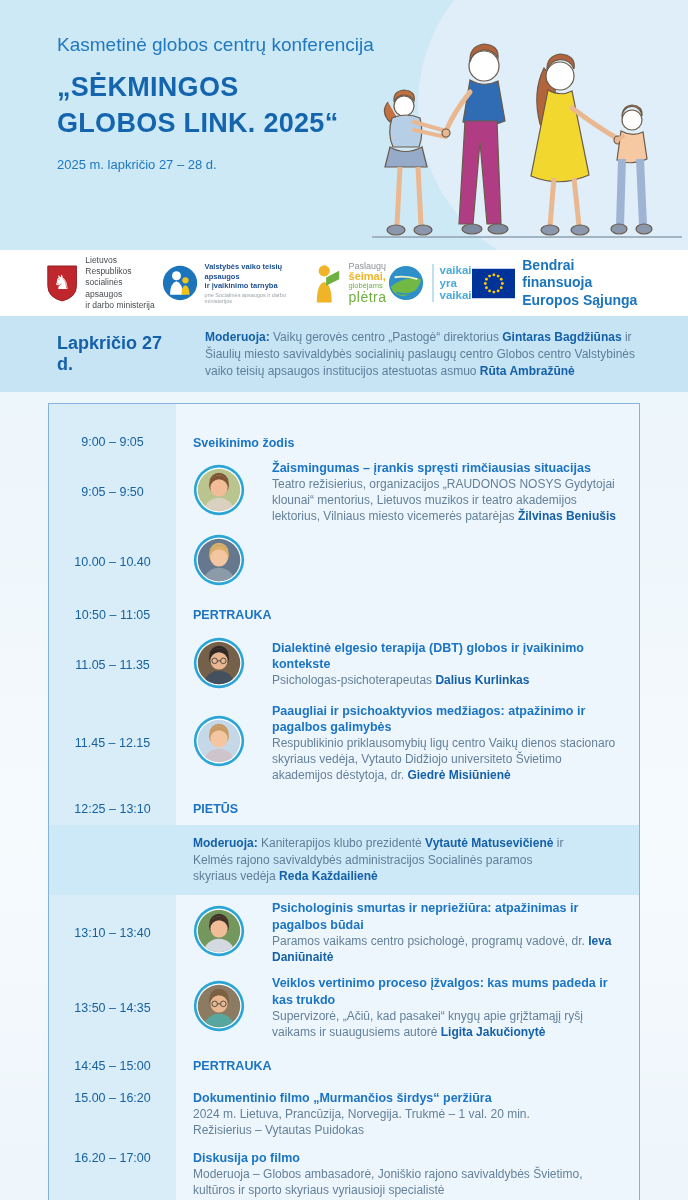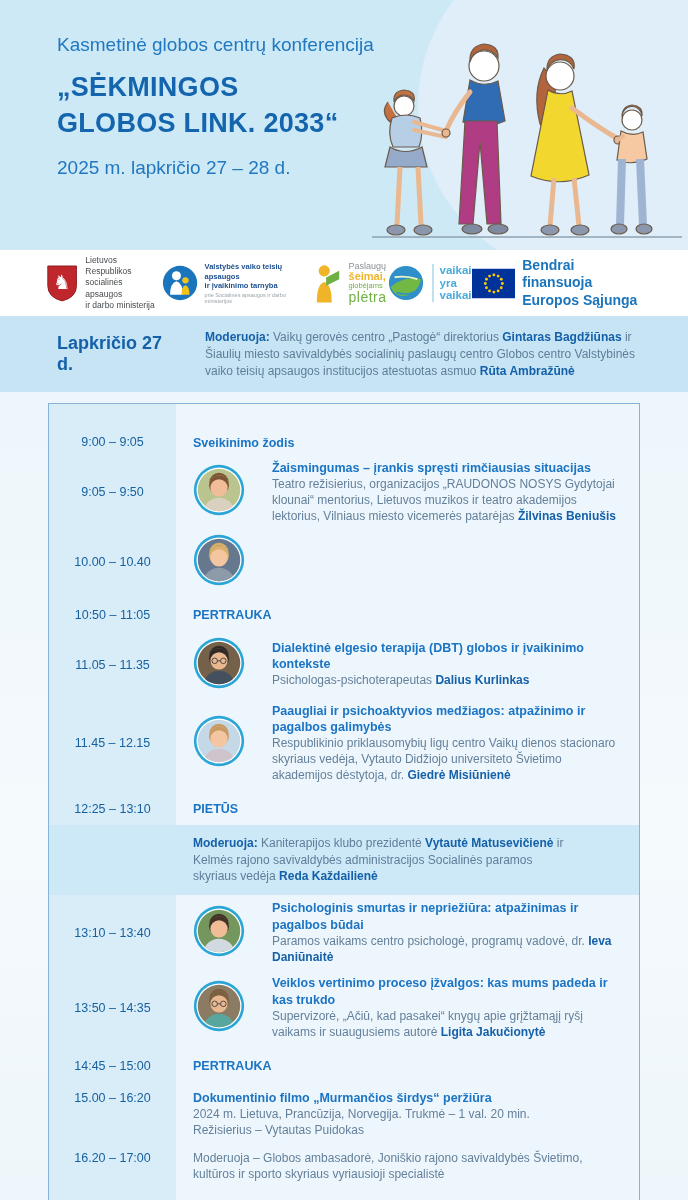--- a/index.html
+++ b/index.html
@@ -5,21 +5,21 @@
   html,body{margin:0;padding:0;}
   body{font-family:"Liberation Sans","DejaVu Sans",sans-serif;background:#e9f3f9;}
   .poster{width:688px;height:1200px;margin:0 auto;background:#f1f8fc;position:relative;overflow:hidden;display:flex;flex-direction:column;}
 
   
   .header{height:250px;background:#cde9f6;position:relative;overflow:hidden;flex:none;}
   .header-bubble{position:absolute;right:-90px;top:-70px;width:360px;height:350px;border-radius:50%;background:#dfeef8;}
   .header-text{position:absolute;left:57px;top:34px;z-index:2;}
   .kicker{font-size:19px;color:#2178bf;margin:0 0 14px 0;}
   .title{font-size:27px;font-weight:bold;color:#1565ae;line-height:1.32;margin:0;letter-spacing:.3px;}
-  .date{font-size:19px;color:#2178bf;margin:16px 0 0 0;}
+  .date{font-size:13px;color:#2178bf;margin:16px 0 0 0;}
   .family{position:absolute;right:2px;bottom:0;z-index:1;}
 
   
   .logos{height:66px;background:#ffffff;display:flex;align-items:center;justify-content:space-between;padding:0 46px;flex:none;}
   .logo{display:flex;align-items:center;gap:7px;}
   .logo-text{font-size:8.5px;line-height:1.3;color:#474c50;}
   .lt-bold{font-size:7.5px;font-weight:bold;color:#1c4f8e;line-height:1.3;}
   .lt-sub{font-size:5.5px;color:#9aa4ab;margin-top:1px;}
   .pl-stack{line-height:1.02;}
   .pl-1{font-size:9px;color:#8d9296;}
@@ -57,21 +57,21 @@
 </style>
 </head>
 <body>
 
 <div class="poster">
 
   <div class="header">
     <div class="header-bubble"></div>
     <div class="header-text">
       <p class="kicker">Kasmetinė globos centrų konferencija</p>
-      <p class="title"><span>„SĖKMINGOS</span><br><span>GLOBOS LINK. 2033“</span></p>
+      <p class="title"><span>„SĖKMINGOS</span><br><span>GLOBOS LINK. 2025“</span></p>
       <p class="date">2025 m. lapkričio 27 – 28 d.</p>
     </div>
 
     <svg class="family" width="320" height="232" viewBox="0 0 320 232">
       <g stroke="#6b5a4a" stroke-width="1.2" fill="none">
 
         <path d="M6,219 H316" stroke="#8fa0b0" stroke-width="1.5"></path>
 
         <path d="M22,84 q-8,10 2,20 l6,-6" fill="#c4703f"></path>
         <circle cx="38" cy="88" r="10" fill="#ffffff"></circle>
@@ -409,20 +409,21 @@
                 <p><span>2024 m. Lietuva, Prancūzija, Norvegija. Trukmė – 1 val. 20 min.</span></p>
                 <p><span>Režisierius – Vytautas Puidokas</span></p>
               </div>
             </div>
           </div>
         </div>
         <div class="row simple last">
           <div class="cell-time">16.20 – 17:00</div>
           <div class="cell-main">
             <div>
+              <div class="title-line">Diskusija po filmo</div>
               <div class="desc">
                 <p><span>Moderuoja – Globos ambasadorė, Joniškio rajono savivaldybės Švietimo, kultūros ir sporto skyriaus vyriausioji specialistė </span></p>
               </div>
             </div>
           </div>
         </div>
       </div>
   </div>
 
 </div>

